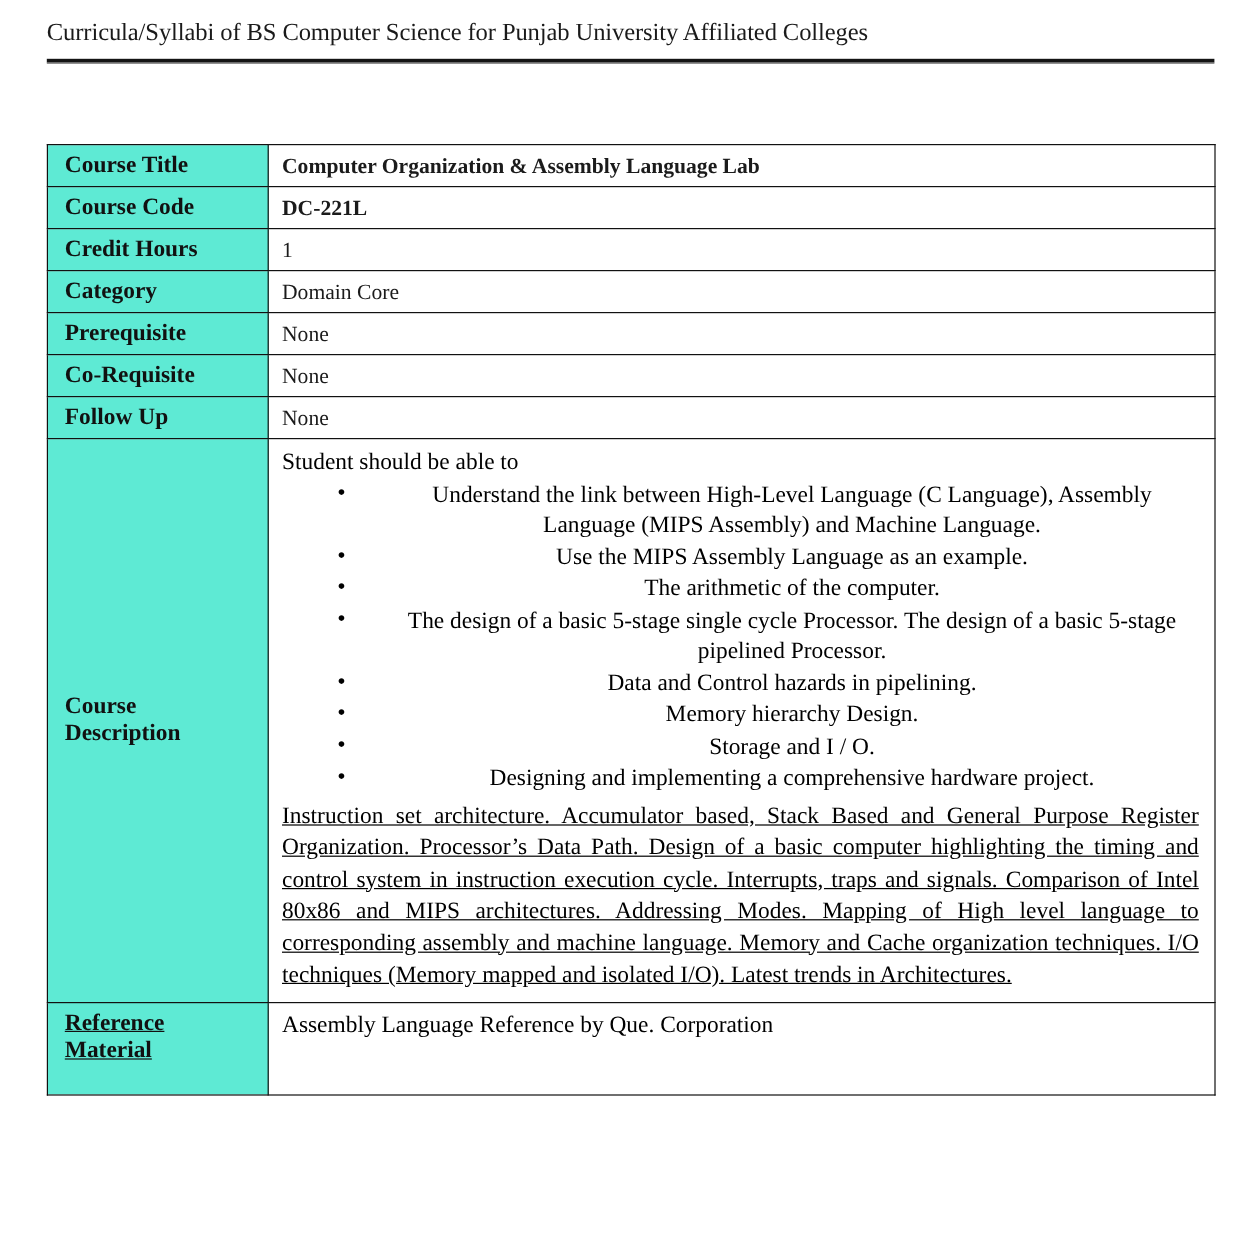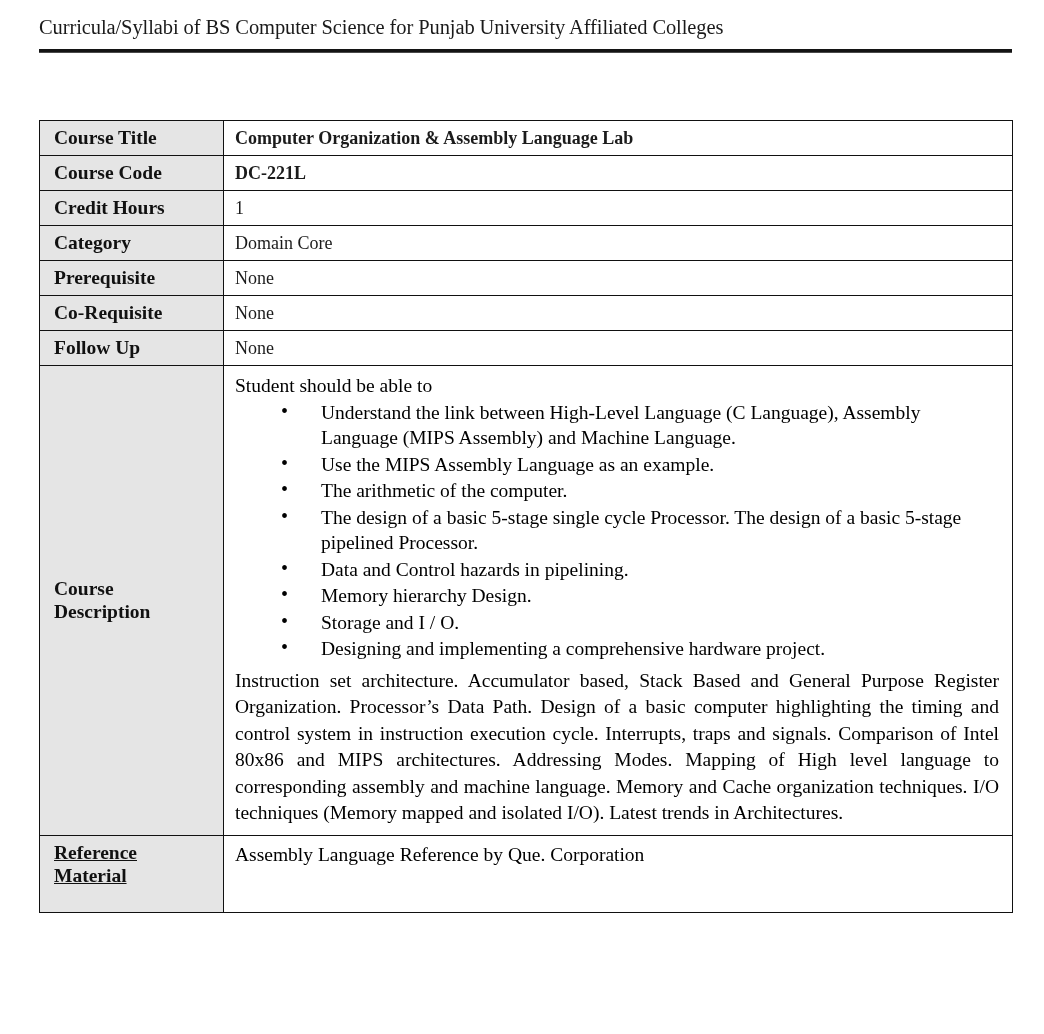--- a/index.html
+++ b/index.html
@@ -51,21 +51,21 @@
     border-collapse: collapse;
     table-layout: fixed;
   }
   .course-table td {
     border: 1.6px solid #111111;
     vertical-align: top;
     padding: 0;
   }
   td.label-cell {
     width: 169px;
-    background: #e5e5e5;
+    background: #5eead4;
     font-weight: bold;
     font-size: 19.5px;
     line-height: 23px;
     padding: 5px 0 5px 14px;
     color: #111111;
     white-space: pre-line;
   }
   td.value-cell {
     font-size: 18px;
     line-height: 24px;
@@ -92,34 +92,36 @@
   .desc-list {
     list-style: none;
     margin: 0 0 6px 0;
     padding: 0;
   }
   .desc-list li {
     position: relative;
     padding-left: 86px;
     margin: 0 0 1px 0;
     line-height: 25.5px;
+    text-align: center;
   }
   .desc-list li::before {
     content: "\2022";
     position: absolute;
     left: 46px;
     top: -1px;
     font-size: 20px;
     line-height: 25.5px;
   }
   .desc-para {
     margin: 0;
     text-align: justify;
     text-justify: inter-word;
     line-height: 26.5px;
+    text-decoration: underline;
   }
   .book-cell {
     padding: 6px 10px 7px 11px;
     font-size: 19.5px;
     line-height: 26px;
   }
   .label-tall {
     height: 66px;
     text-decoration: underline;
   }

